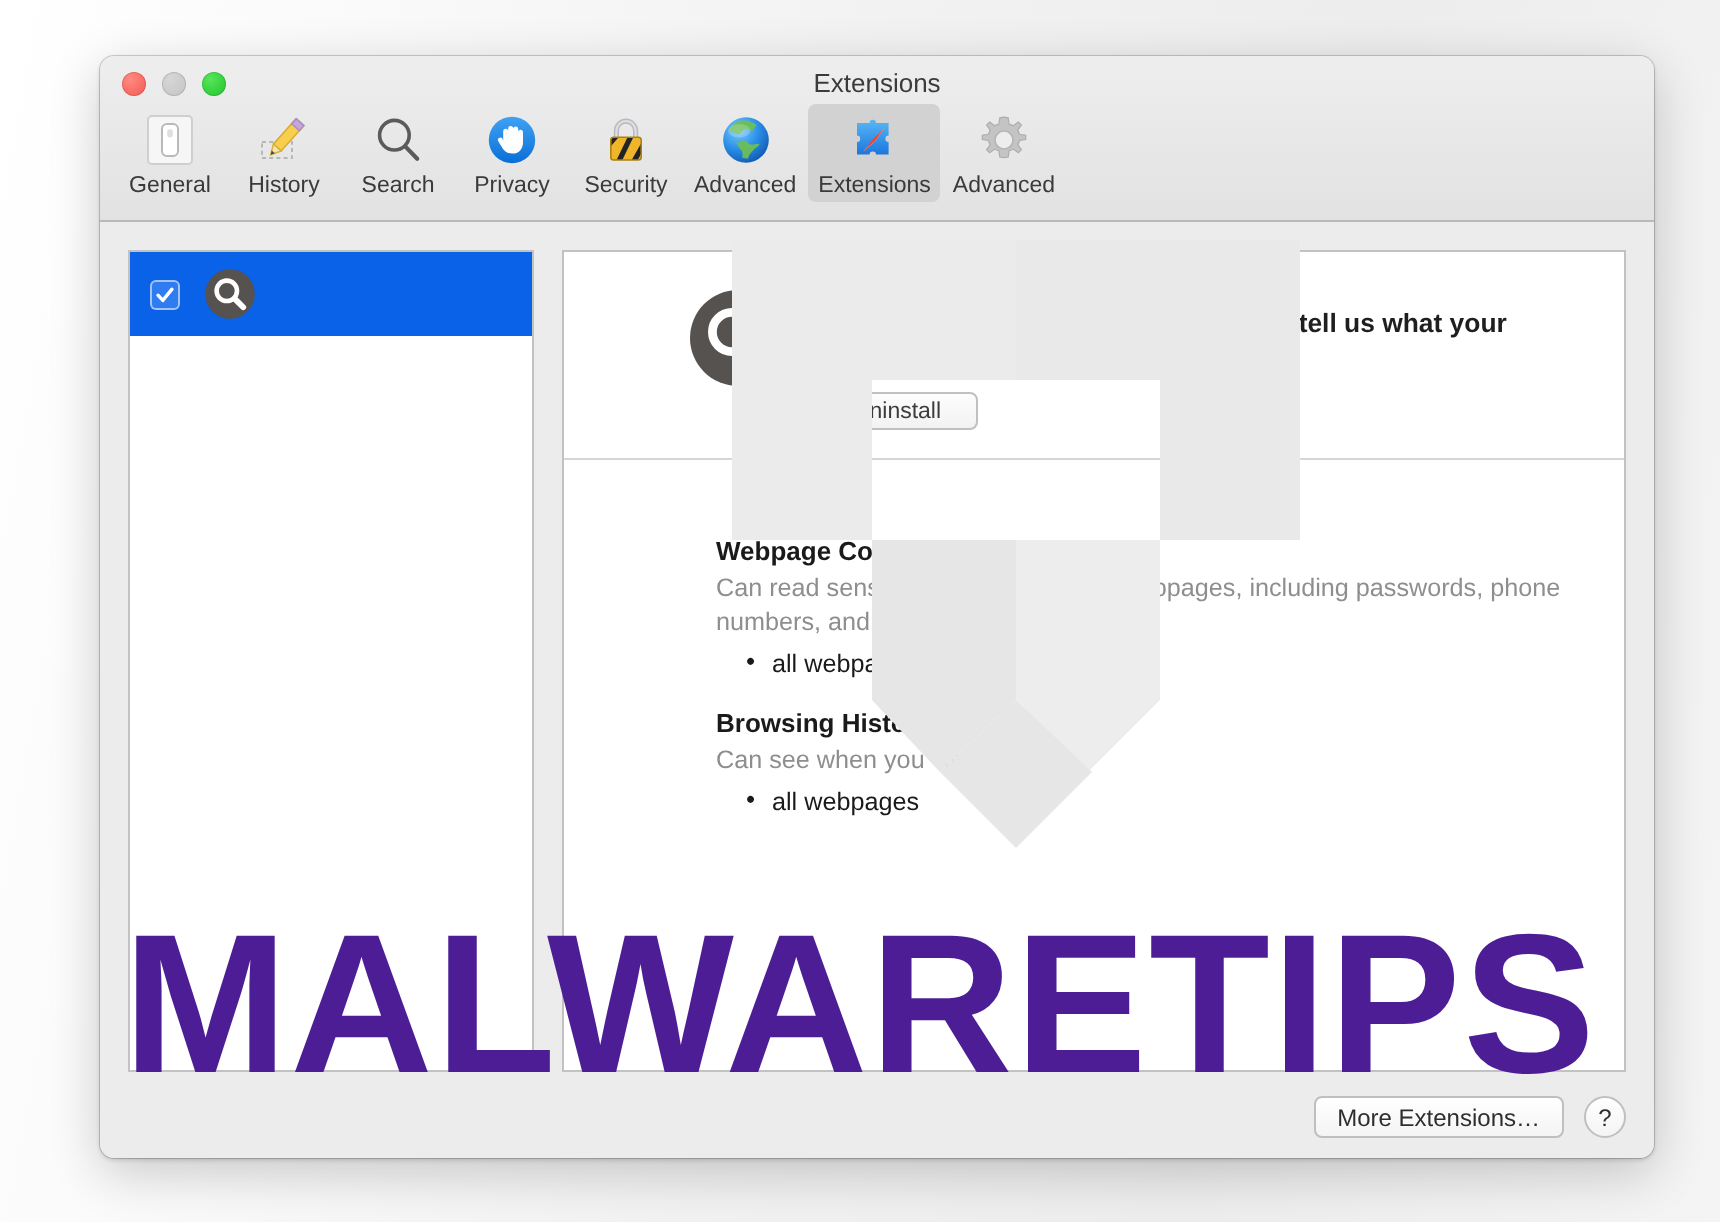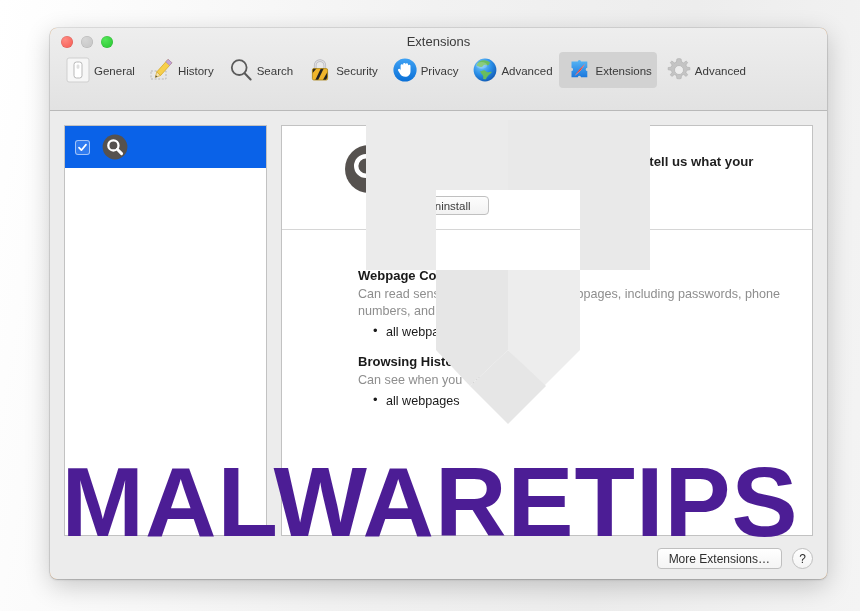--- a/index.html
+++ b/index.html
@@ -122,20 +122,21 @@
     padding-left: 7px;
     box-sizing: border-box;
   }
   .tb-item {
     width: auto;
     min-width: 46px;
     padding: 2px 5px 2px 5px;
     margin-right: 1px;
     border-radius: 4px;
     display: flex;
+    flex-direction: column;
     align-items: center;
     cursor: default;
     user-select: none;
   }
   .tb-item.selected {
     background: #d2d2d2;
   }
   .tb-ico {
     width: 32px;
     height: 32px;
@@ -397,20 +398,36 @@
 
 
       <div class="tb-item">
         <span class="tb-ico">
           <svg width="28" height="28" viewBox="0 0 28 28">
             <circle cx="12.2" cy="11.6" r="7.4" fill="none" stroke="#5b5b5b" stroke-width="1.8"></circle>
             <line x1="17.6" y1="17.2" x2="23.6" y2="23.4" stroke="#5b5b5b" stroke-width="2.1" stroke-linecap="round"></line>
           </svg>
         </span>
         <span class="tb-label">Search</span>
+      </div>
+
+      <div class="tb-item">
+        <span class="tb-ico">
+          <svg width="28" height="28" viewBox="0 0 28 28">
+            <defs>
+              <linearGradient id="privg" x1="0" y1="0" x2="0" y2="1">
+                <stop offset="0" stop-color="#3fa2f4"></stop>
+                <stop offset="1" stop-color="#0a6fd6"></stop>
+              </linearGradient>
+            </defs>
+            <circle cx="14" cy="14" r="11.6" fill="url(#privg)"></circle>
+            <path d="M9.6 14.4 V9.6 a1.25 1.25 0 0 1 2.5 0 V8.2 a1.25 1.25 0 0 1 2.5 0 V8.5 a1.25 1.25 0 0 1 2.5 0 V9.6 a1.25 1.25 0 0 1 2.4 0.4 v5.2 c0 3.4-2.3 5.6-5.2 5.6 -2.5 0-4-1-5.1-2.8 l-2-3.3 a1.2 1.2 0 0 1 2-1.4 Z" fill="#ffffff"></path>
+          </svg>
+        </span>
+        <span class="tb-label">Privacy</span>
       </div>
 
       <div class="tb-item">
         <span class="tb-ico">
           <svg width="28" height="28" viewBox="0 0 28 28">
             <path d="M9.2 13 V9.4 a4.8 4.8 0 0 1 9.6 0 V13" fill="none" stroke="#b9b9be" stroke-width="2.6"></path>
             <path d="M9.2 13 V9.4 a4.8 4.8 0 0 1 9.6 0 V13" fill="none" stroke="#dedee2" stroke-width="1.1"></path>
             <rect x="6.4" y="12.6" width="15.2" height="11.4" rx="1.4" fill="#f0b52a"></rect>
             <clipPath id="lockclip">
                 <rect x="6.4" y="12.6" width="15.2" height="11.4" rx="1.4"></rect>
@@ -425,36 +442,20 @@
             <rect x="6.4" y="12.6" width="15.2" height="11.4" rx="1.4" fill="none" stroke="#a98411" stroke-width="0.8"></rect>
           </svg>
         </span>
         <span class="tb-label">Security</span>
       </div>
 
       <div class="tb-item">
         <span class="tb-ico">
           <svg width="28" height="28" viewBox="0 0 28 28">
             <defs>
-              <linearGradient id="privg" x1="0" y1="0" x2="0" y2="1">
-                <stop offset="0" stop-color="#3fa2f4"></stop>
-                <stop offset="1" stop-color="#0a6fd6"></stop>
-              </linearGradient>
-            </defs>
-            <circle cx="14" cy="14" r="11.6" fill="url(#privg)"></circle>
-            <path d="M9.6 14.4 V9.6 a1.25 1.25 0 0 1 2.5 0 V8.2 a1.25 1.25 0 0 1 2.5 0 V8.5 a1.25 1.25 0 0 1 2.5 0 V9.6 a1.25 1.25 0 0 1 2.4 0.4 v5.2 c0 3.4-2.3 5.6-5.2 5.6 -2.5 0-4-1-5.1-2.8 l-2-3.3 a1.2 1.2 0 0 1 2-1.4 Z" fill="#ffffff"></path>
-          </svg>
-        </span>
-        <span class="tb-label">Privacy</span>
-      </div>
-
-      <div class="tb-item">
-        <span class="tb-ico">
-          <svg width="28" height="28" viewBox="0 0 28 28">
-            <defs>
               <radialGradient id="globeg" cx="0.35" cy="0.28" r="0.85">
                 <stop offset="0" stop-color="#7fcdfb"></stop>
                 <stop offset="0.5" stop-color="#2a8fe8"></stop>
                 <stop offset="1" stop-color="#0b4ea8"></stop>
               </radialGradient>
             </defs>
             <circle cx="14" cy="14" r="11.4" fill="url(#globeg)"></circle>
             <path d="M5.4 9.5 c2.5 0.4 3.2 1.8 5 1.6 1.6-0.2 1.4-2.1 3.3-2.3 1.6-0.2 2.4 0.9 3.6 0.4 1-0.4 0.7-1.9 2.2-2.4 -1.8-1.6-4-2.6-6.5-2.6 -3.4 0-6.3 1.8-7.6 5.3 z" fill="#6dbf55" opacity="0.95"></path>
             <path d="M8.3 15.3 c1.8 0.6 1.6 2.2 2.9 3.3 1.3 1.1 1.2 2.6 0.9 4.3 1 0.3 2 0.4 3 0.3 0.2-1.9 1.4-2.7 2.4-4 1-1.3 2.6-1.6 3.3-3.2 -1.5-0.6-2.8 0.5-4.3 0.2 -1.6-0.3-1.7-1.9-3.5-2 -1.8 0-2.3 1.5-4.7 1.1 z" fill="#6dbf55" opacity="0.95"></path>
             <ellipse cx="10.6" cy="9.4" rx="5.6" ry="3.4" fill="#ffffff" opacity="0.2"></ellipse>

